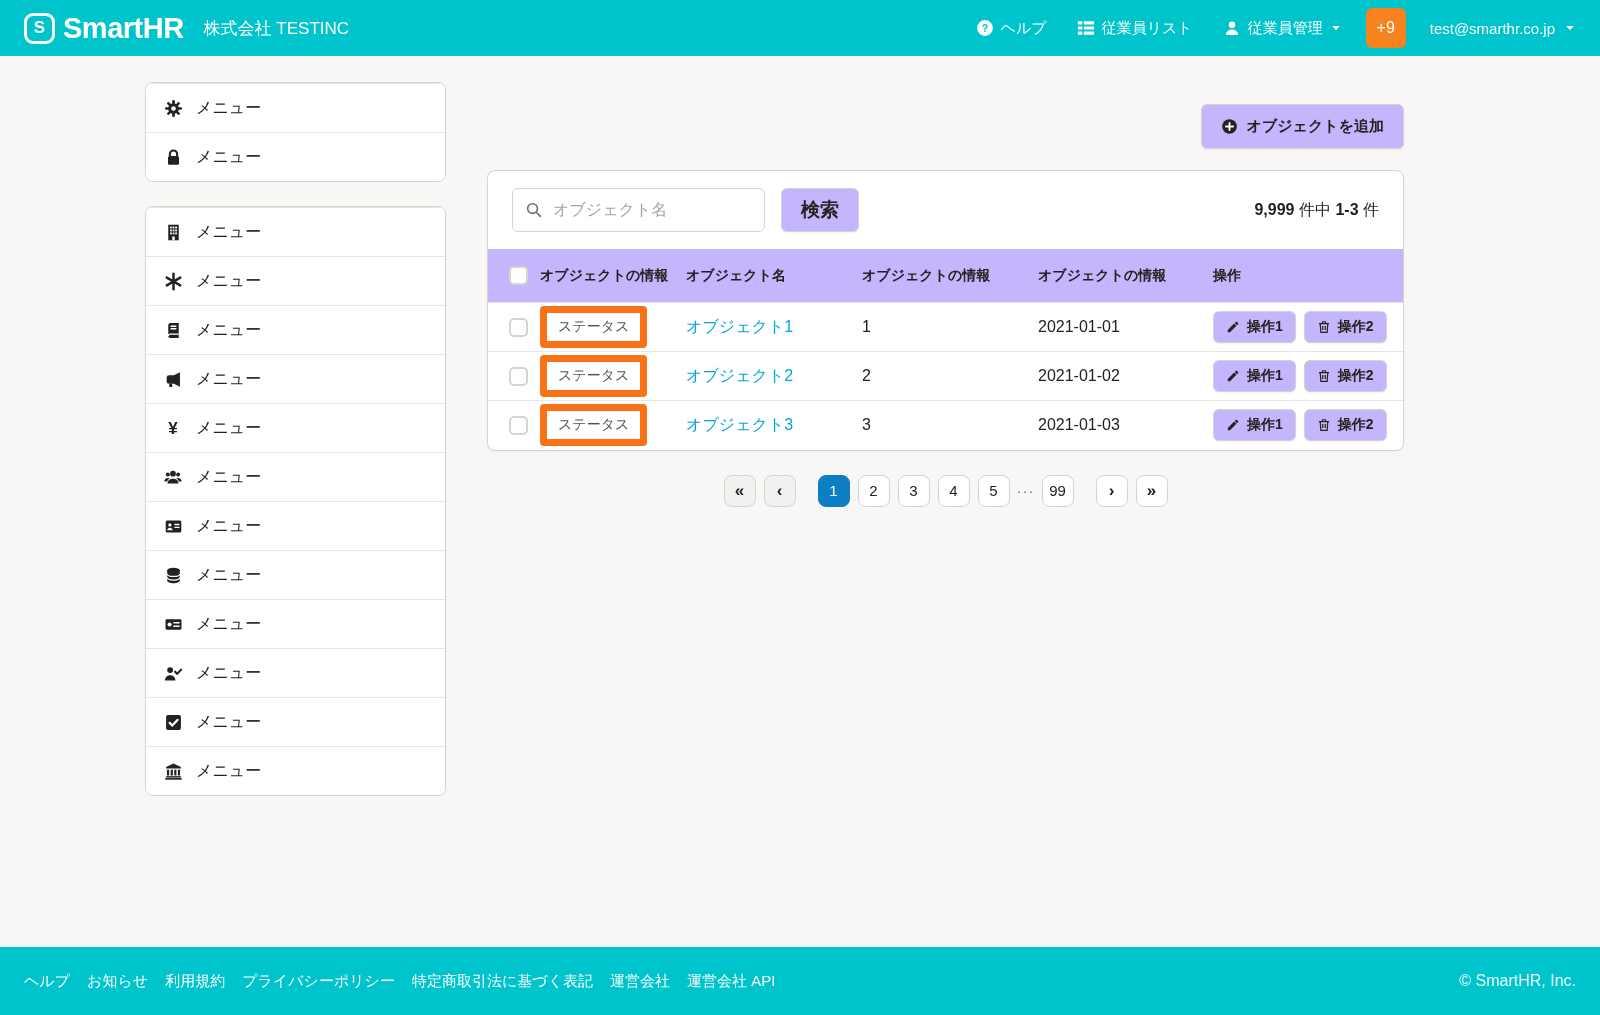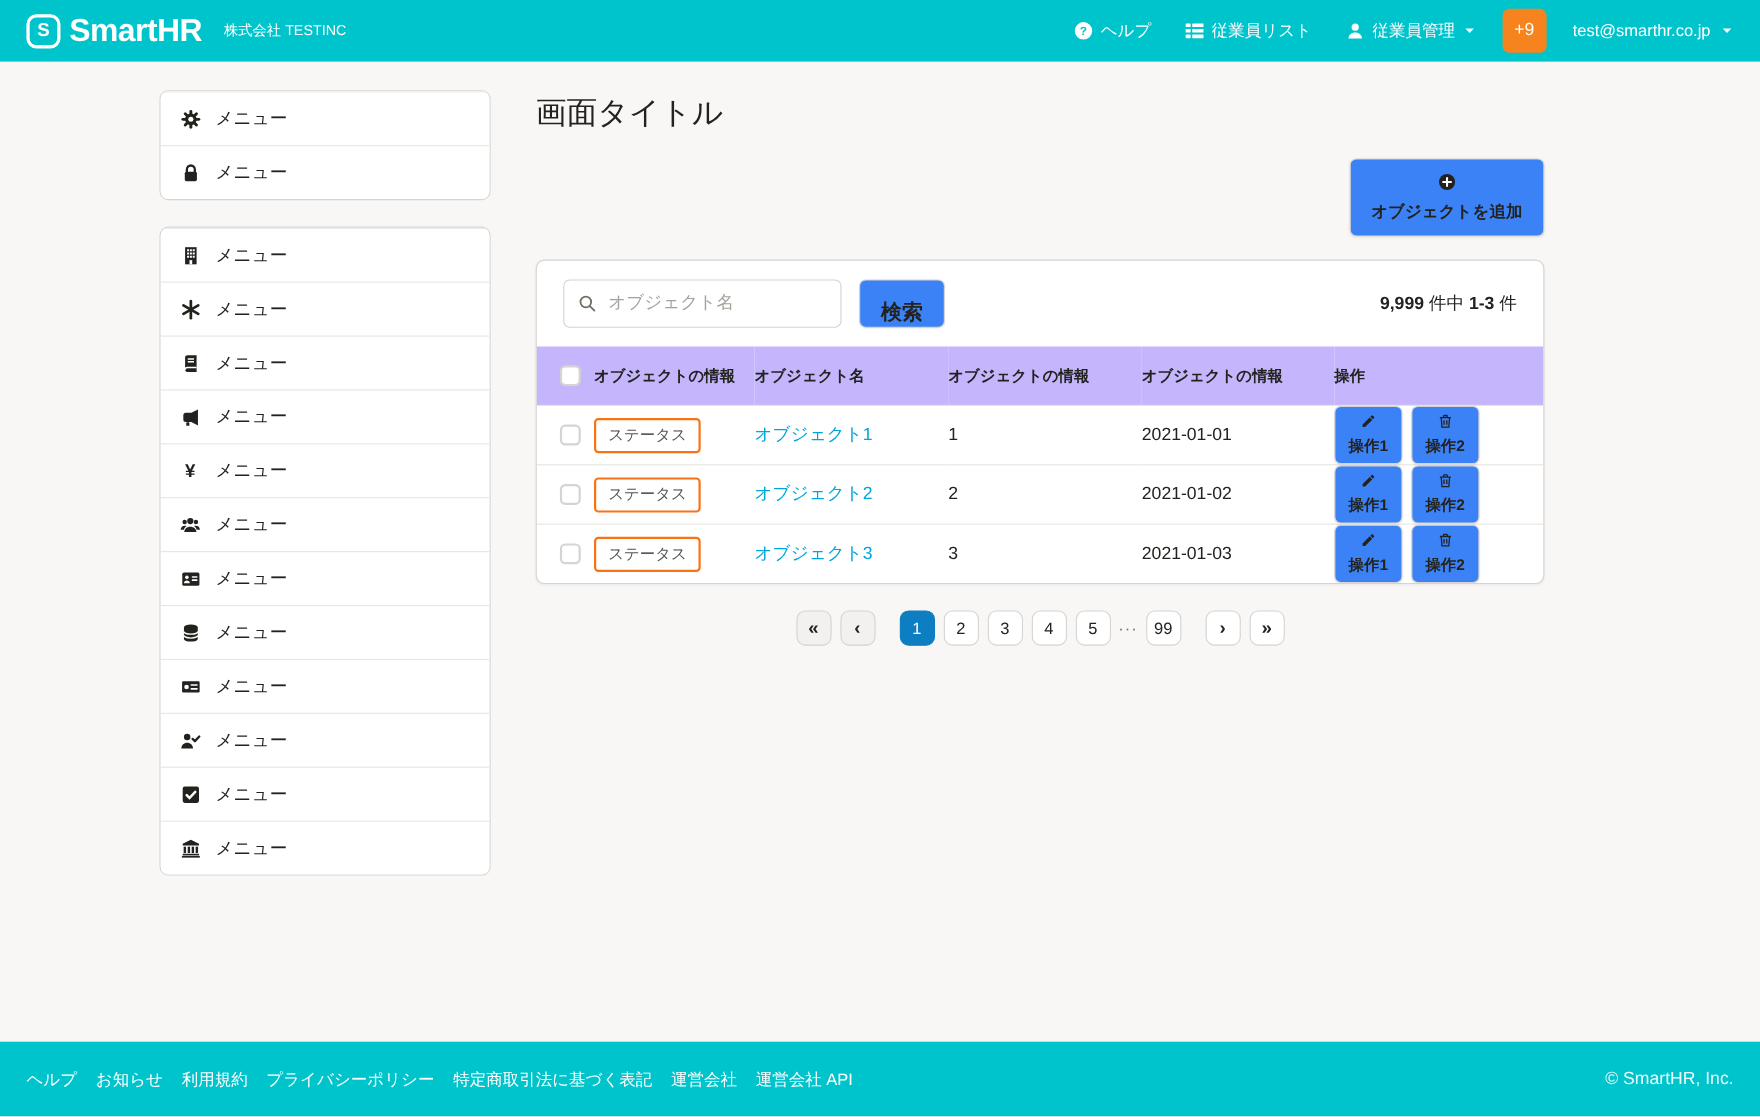--- a/index.html
+++ b/index.html
@@ -5,21 +5,21 @@
   * { margin:0; padding:0; box-sizing:border-box; }
   html,body { width:1600px; height:1015px; overflow:hidden; }
   body { font-family:"Liberation Sans","DejaVu Sans",sans-serif; background:#f8f7f6; color:#23221e; }
   .page { width:1600px; height:1015px; display:flex; flex-direction:column; }
 
   
   header { height:56px; flex:none; background:#00c4cc; display:flex; align-items:center; padding:0 24px; color:#fff; }
   .logo { display:flex; align-items:center; cursor:pointer; }
   .logomark { width:31px; height:31px; border:3px solid #fff; border-radius:9px; display:flex; align-items:center; justify-content:center; font-weight:bold; font-size:17px; }
   .wordmark { font-size:29px; font-weight:bold; margin-left:8px; letter-spacing:-0.5px; }
-  .company { font-size:13px; margin-left:20px; }
+  .company { font-size:17px; margin-left:20px; }
   #header-nav { margin-left:auto; display:flex; align-items:center; gap:30px; }
   .nav-item { display:flex; align-items:center; gap:7px; font-size:15px; cursor:pointer; white-space:nowrap; }
   .icon { display:inline-flex; align-items:center; justify-content:center; }
   .icon svg { display:block; }
   .notif { width:40px; height:40px; flex:none; background:#f6831d; border-radius:6px; display:flex; align-items:center; justify-content:center; font-size:16px; margin:0 24px; cursor:pointer; }
   .account { display:flex; align-items:center; gap:9px; font-size:15px; cursor:pointer; white-space:nowrap; }
 
   
   .content { flex:1; display:flex; padding:26px 0 0 145px; overflow:hidden; }
   aside { width:301px; flex:none; }
@@ -28,21 +28,21 @@
   
   .side-section { background:#fff; border:1px solid #d6d3d0; border-radius:8px; overflow:hidden; margin-bottom:24px; }
   .side-header { background:#efedeb; padding:13px 17px; font-weight:bold; font-size:16px; }
   .side-item { display:flex; align-items:center; gap:13px; height:49px; padding:0 17px; border-top:1px solid #e7e5e2; font-size:16px; cursor:pointer; background:#fff; }
   .side-item .icon { width:20px; height:20px; color:#23221e; font-size:17px; font-weight:800; }
 
   
   h1 { font-size:28px; font-weight:500; margin-top:2px; }
   .desc { font-size:16px; line-height:1.65; margin-top:14px; }
   .toolbar { display:flex; justify-content:flex-end; margin-top:22px; }
-  .btn { display:inline-flex; align-items:center; gap:9px; background:#3b82f6; border:1px solid #d6d3d0; border-radius:6px; font-weight:bold; color:#23221e; font-family:inherit; cursor:pointer; box-shadow:0 1px 2px rgba(0,0,0,0.06);flex-direction:column; }
+  .btn { display:inline-flex; align-items:center; gap:9px; background:#c4b5fd; border:1px solid #d6d3d0; border-radius:6px; font-weight:bold; color:#23221e; font-family:inherit; cursor:pointer; box-shadow:0 1px 2px rgba(0,0,0,0.06); }
   .add-btn { padding:12px 19px; font-size:15px; }
 
   .card { margin-top:21px; background:#fff; border:1px solid #d6d3d0; border-radius:8px; overflow:hidden; box-shadow:0 1px 2px rgba(0,0,0,0.04); }
   .search-row { display:flex; align-items:center; padding:17px 24px; }
   .search-box { position:relative; }
   .search-box input { width:253px; height:44px; border:1px solid #d6d3d0; border-radius:6px; padding:0 12px 0 40px; font-size:16px; font-family:inherit; color:#23221e; background:#fff; }
   .search-box input::placeholder { color:#a6a29b; }
   .search-ic { position:absolute; left:13px; top:13px; color:#706d65; }
   .search-btn { margin-left:16px; height:44px; padding:16px 19px; font-size:19px; }
   .count { margin-left:auto; font-size:16px; }
@@ -51,21 +51,21 @@
   table { width:100%; border-collapse:collapse; }
   thead tr { background:#c4b5fd; }
   th { font-size:14px; font-weight:bold; text-align:left; padding:17px 8px 17px 0; white-space:nowrap; }
   th.col-check, td.col-check { width:52px; padding-left:21px; }
   th.col-status { width:146px; }
   th.col-name { width:176px; }
   th.col-info1 { width:176px; }
   th.col-info2 { width:175px; }
   td { height:49px; padding:0 8px 0 0; font-size:16px; border-top:1px solid #e7e5e2; }
   .checkbox { display:inline-block; width:19px; height:19px; border:2px solid #d6d3d0; border-radius:5px; background:#fff; vertical-align:middle; cursor:pointer; }
-  .status-badge { display:inline-block; border:2px solid #f97316; border-radius:4px; padding:5px 11px; font-size:14px; color:#54524c; background:#fff; }
+  .status-badge { display:inline-block; border:7px solid #f97316; border-radius:4px; padding:5px 11px; font-size:14px; color:#54524c; background:#fff; }
   .obj-link { color:#00a5d9; text-decoration:none; cursor:pointer; }
   .action-btn { padding:6px 12px; font-size:14px; gap:7px; margin-right:8px;justify-content:space-between; }
   .action-btn .icon { color:#23221e; }
 
   #pagination { display:flex; justify-content:center; align-items:center; gap:8px; margin-top:24px; }
   .pg { width:32px; height:32px; border-radius:8px; border:1px solid #d6d3d0; background:#fff; display:flex; align-items:center; justify-content:center; font-size:15px; color:#23221e; cursor:pointer; font-family:inherit; }
   .pg.nav-glyph { font-size:17px; font-weight:bold; }
   .pg.disabled { background:#f2f1ef; }
   .pg.active { background:#0d7ec1; border-color:#0d7ec1; color:#fff; }
   .pg-prev { margin-right:14px; }
@@ -308,21 +308,20 @@
                 <rect x="2.2" y="14.9" width="15.6" height="1.5"></rect>
                 <rect x="1.4" y="16.9" width="17.2" height="1.7"></rect>
               </svg>
             </span>
             <span>メニュー</span>
           </div>
         </section>
       </aside>
 
     <main>
-      <h1>画面タイトル</h1>
 
       <div class="toolbar">
         <button class="btn add-btn">
           <span class="icon">
               <svg width="17" height="17" viewBox="0 0 20 20">
                 <circle cx="10" cy="10" r="8.6" fill="currentColor"></circle>
                 <path d="M10 5.8v8.4M5.8 10h8.4" stroke="#fff" stroke-width="2.2" stroke-linecap="round"></path>
               </svg>
             </span>
           <span>オブジェクトを追加</span>

